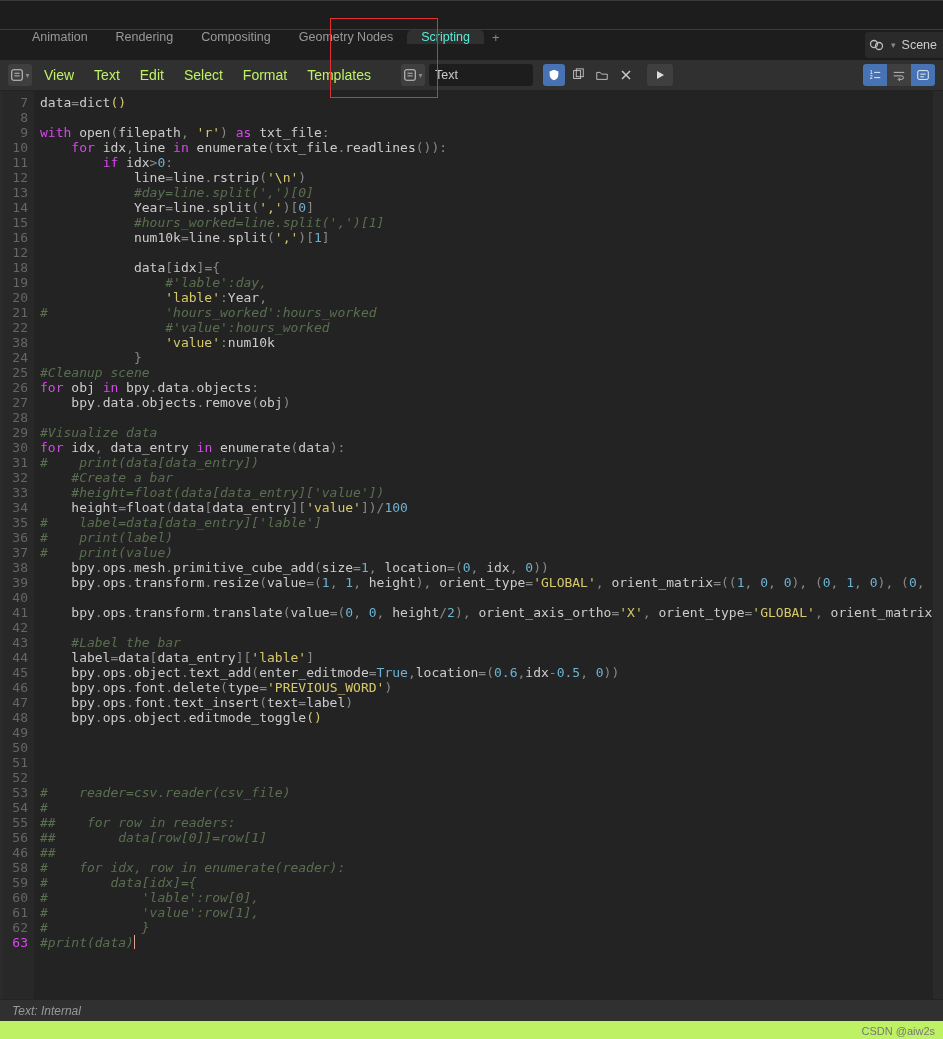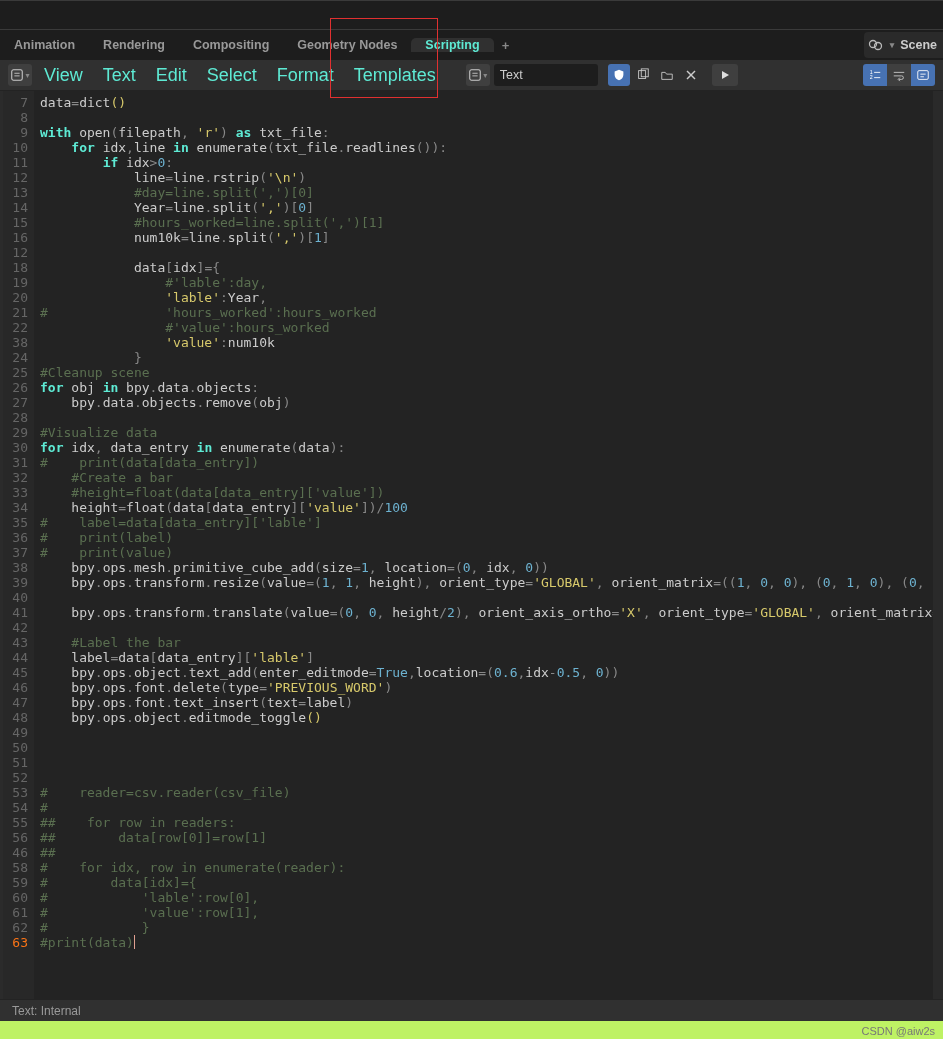--- a/index.html
+++ b/index.html
@@ -15,23 +15,23 @@
   .topbar {
     height: 30px;
     background: #1d1d1d;
     border-top: 1px solid #3a3a3a;
     border-bottom: 1px solid #3a3a3a;
   }
   .workspace-tabs {
     height: 30px;
     background: #1d1d1d;
     display: flex;
-    align-items: center;
+    align-items: flex-start;
+    padding-left: 18px;
     position: relative;
-    font-weight: bold;
   }
   .ws-tab {
     padding: 0 14px;
     display: flex;
     align-items: center;
     color: #999;
     font-size: 12.5px;
     cursor: pointer;
   }
   .ws-tab.active {
@@ -80,22 +80,22 @@
     height: 22px;
     display: flex;
     align-items: center;
     justify-content: center;
     background: #3f3f3f;
     border-radius: 3px;
     cursor: pointer;
   }
   .hdr-menu {
     padding: 0 8px;
-    color: #5eead4;
-    font-size: 18px;
+    color: #bef264;
+    font-size: 14px;
     cursor: pointer;
   }
   .hdr-field {
     background: #1d1d1d;
     height: 22px;
     border-radius: 3px;
     display: flex;
     align-items: center;
     padding: 0 6px;
     color: #ccc;
@@ -142,54 +142,55 @@
   .gutter {
     width: 34px;
     background: #282828;
     text-align: right;
     padding-top: 4px;
     color: #666;
     user-select: none;
     border-left: 3px solid #2b2b2b;
   }
   .gutter .ln { padding-right: 6px; height:15px; }
-  .gutter .ln.cur { color: #f97316; }
+  .gutter .ln.cur { color: #d946ef; }
   .code {
     flex: 1;
     padding: 4px 6px 0 6px;
     white-space: pre;
     color: #cccccc;
     overflow: hidden;
   }
   .code .row { height:15px; }
   
-  .kw { color: #5eead4; font-weight: bold; }       
+  .kw { color: #d946ef; }       
   .id { color: #cccccc; }
   .op { color: #888; }
   .str { color: #d7c96b; }
   .num { color: #6db2d0; }
-  .cm { color: #5a6f50; }
+  .cm { color: #5a6f50; font-style: italic; }
   .pn { color: #888; }           
   .br { color: #d7c96b; }        
   .cursor {
     display:inline-block;
     border-left:1px solid #e0a090;
     height:14px;
     vertical-align:-2px;
   }
 
   .statusbar {
     height: 22px;
     background: #303030;
     display:flex;
     align-items:center;
     padding:0 12px;
     font-size:12px;
     color:#999;
     border-top:1px solid #232323;
+    font-style:italic;
   }
   .footer {
     height:20px;
     background:#bef264;
     display:flex;
     justify-content:flex-end;
     align-items:center;
     font-size:11px;
     color:#777;
     padding-right:8px;

